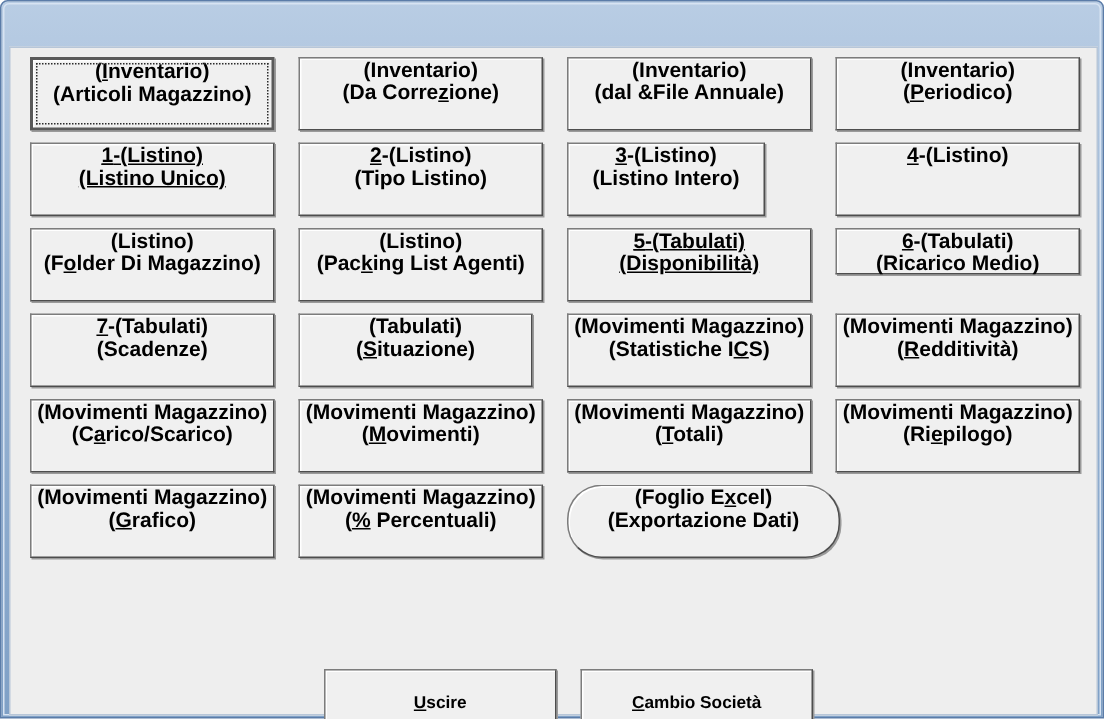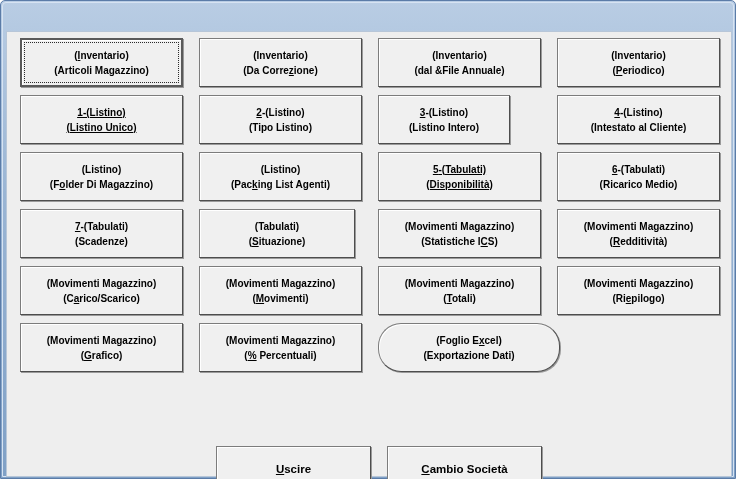--- a/index.html
+++ b/index.html
@@ -134,28 +134,27 @@
   .btn {
     position: absolute;
     box-sizing: border-box;
     background: #f0f0f0;
     border: 1px solid #7c7c7c;
     border-right-color: #4d4d4d;
     border-bottom-color: #4d4d4d;
     box-shadow: 1px 1px 0 #9a9a9a, inset 1px 1px 0 #ffffff;
     color: #000000;
     font-family: "Liberation Sans", sans-serif;
-    font-size: 10px;
+    font-size: 14px;
     font-weight: bold;
     line-height: 15px;
     text-align: center;
     display: flex;
     flex-direction: column;
     align-items: center;
-    justify-content: center;
     padding: 0;
     cursor: default;
     white-space: nowrap;
   }
   .btn.focused {
     border: 2px solid #5a5a5a;
   }
   .btn.focused .focus-rect {
     position: absolute;
     left: 2px; top: 2px; right: 2px; bottom: 2px;
@@ -217,35 +216,34 @@
         <div class="btn" style="left: 192px; top: 63px; width: 163px; height: 49px;">
           <span class="line"><span class="acc">2</span>-(Listino)</span>
           <span class="line">(Tipo Listino)</span>
         </div>
         <div class="btn" style="left: 371px; top: 63px; width: 132px; height: 49px;">
           <span class="line"><span class="acc">3</span>-(Listino)</span>
           <span class="line">(Listino Intero)</span>
         </div>
         <div class="btn" style="left: 550px; top: 63px; width: 163px; height: 49px;">
           <span class="line"><span class="acc">4</span>-(Listino)</span>
-          <span class="line">(Intestato al Cliente)</span>
         </div>
         <div class="btn" style="left: 13px; top: 120px; width: 163px; height: 49px;">
           <span class="line">(Listino)</span>
           <span class="line">(F<span class="acc">o</span>lder Di Magazzino)</span>
         </div>
         <div class="btn" style="left: 192px; top: 120px; width: 163px; height: 49px;">
           <span class="line">(Listino)</span>
           <span class="line">(Pac<span class="acc">k</span>ing List Agenti)</span>
         </div>
         <div class="btn" style="left: 371px; top: 120px; width: 163px; height: 49px; text-decoration: underline;">
           <span class="line"><span class="acc">5</span>-(Tabulati)</span>
           <span class="line">(Disponibilità)</span>
         </div>
-        <div class="btn" style="left: 550px; top: 120px; width: 163px; height: 49px;">
+        <div class="btn" style="left: 550px; top: 120px; width: 163px; height: 31px;">
           <span class="line"><span class="acc">6</span>-(Tabulati)</span>
           <span class="line">(Ricarico Medio)</span>
         </div>
         <div class="btn" style="left: 13px; top: 177px; width: 163px; height: 49px;">
           <span class="line"><span class="acc">7</span>-(Tabulati)</span>
           <span class="line">(Scadenze)</span>
         </div>
         <div class="btn" style="left: 192px; top: 177px; width: 156px; height: 49px;">
           <span class="line">(Tabulati)</span>
           <span class="line">(<span class="acc">S</span>ituazione)</span>

